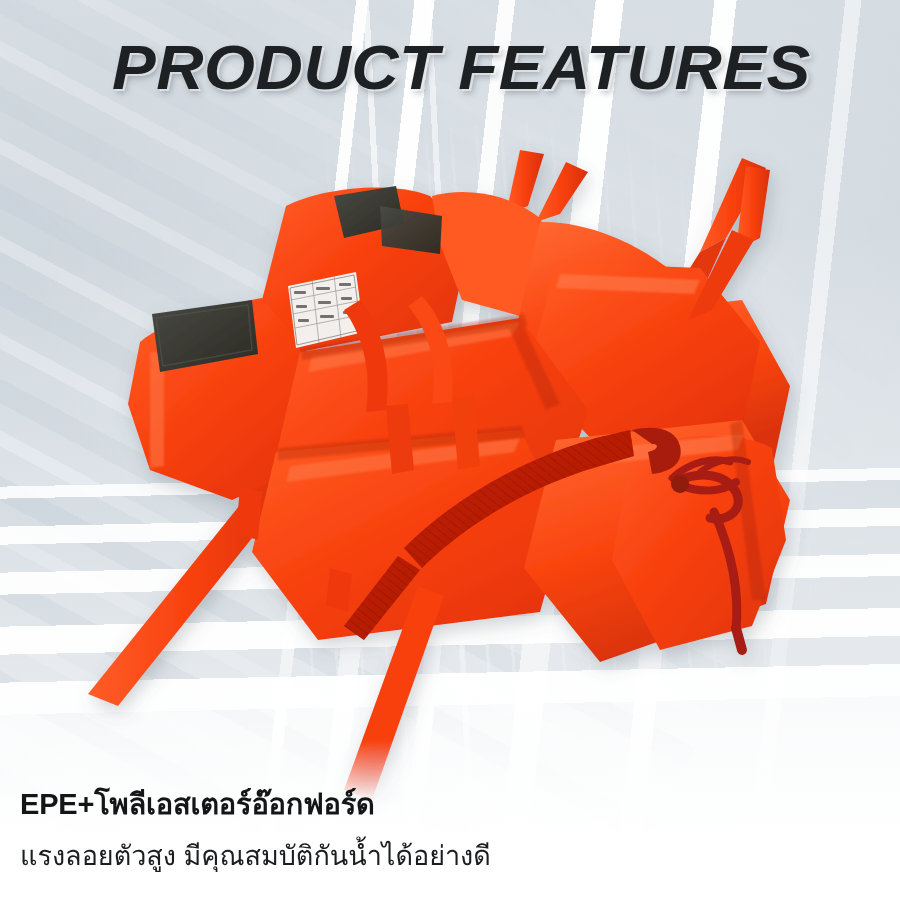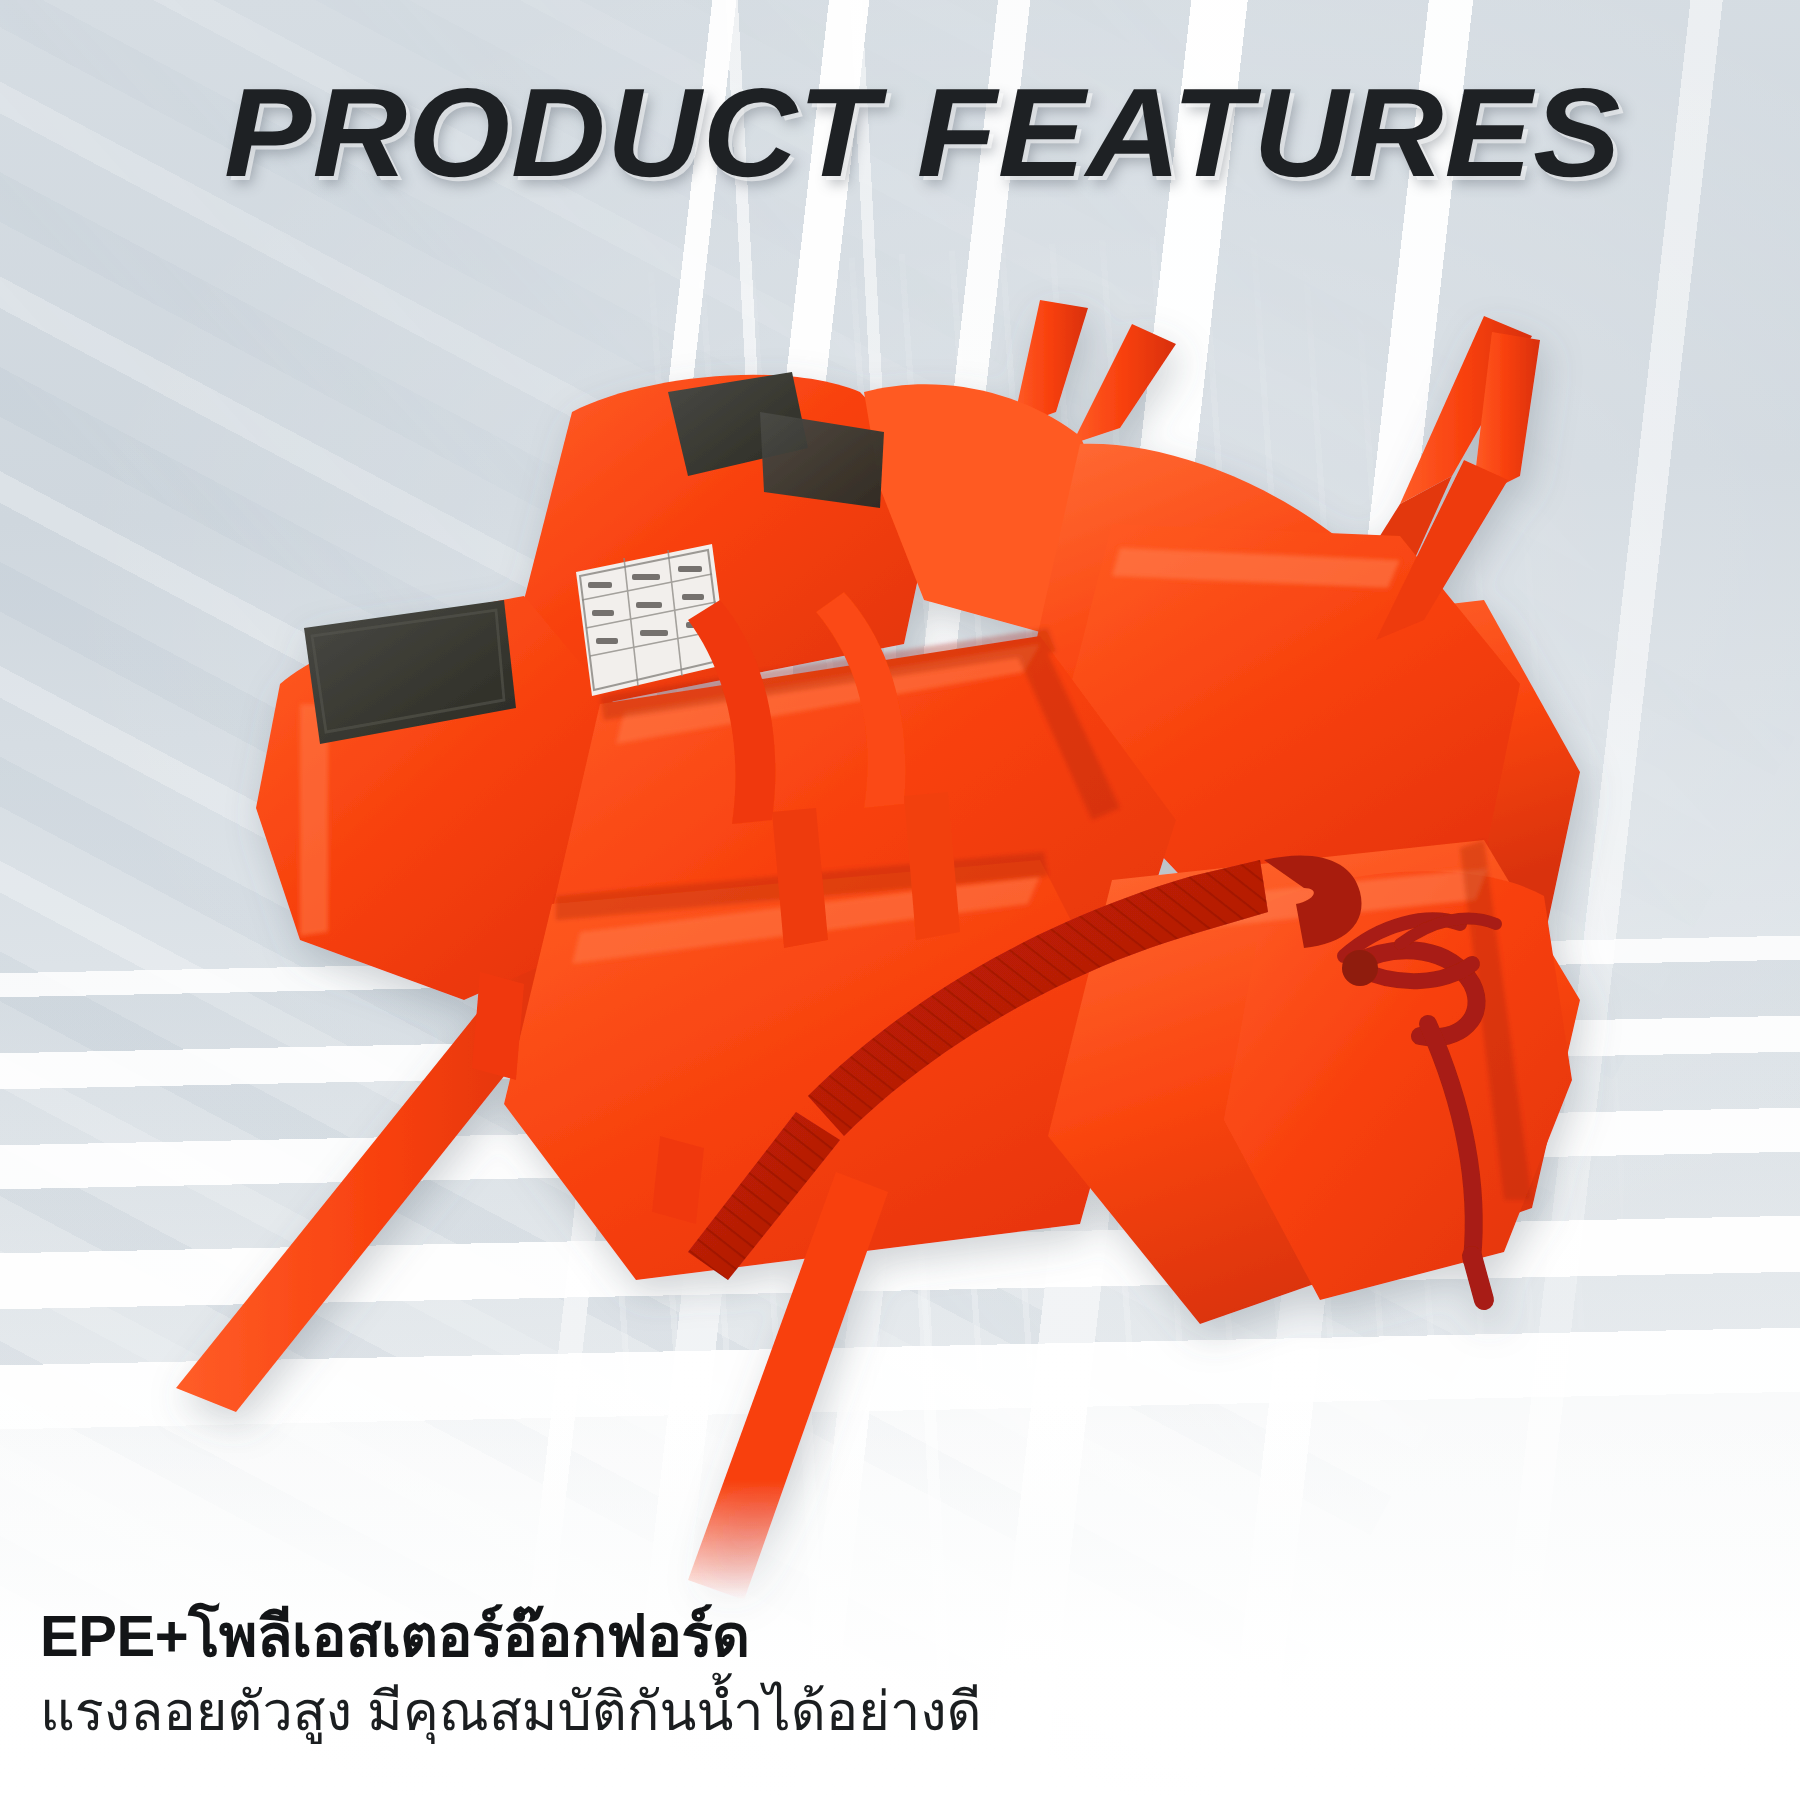--- a/index.html
+++ b/index.html
@@ -119,21 +119,21 @@
   .vest-wrap{position:absolute;left:0;top:0;width:900px;height:900px;}
   .vest-wrap svg{display:block;}
 
   
   .caption{position:absolute;left:20px;bottom:28px;width:640px;}
   .cap-main{
     font-size:29px;font-weight:700;color:#131517;line-height:1.12;
     letter-spacing:-.2px;white-space:nowrap;margin-top:24px;
   }
   .cap-sub{
-    margin-top:5px;font-size:27px;font-weight:400;color:#1b1e20;
+    margin-top:20px;font-size:27px;font-weight:400;color:#1b1e20;
     line-height:1.15;letter-spacing:0px;white-space:nowrap;
   }
 </style>
 </head>
 <body>
 
 <div id="stage">
 
   <div class="bg-base"></div>
   <div class="bg-diag"></div>

